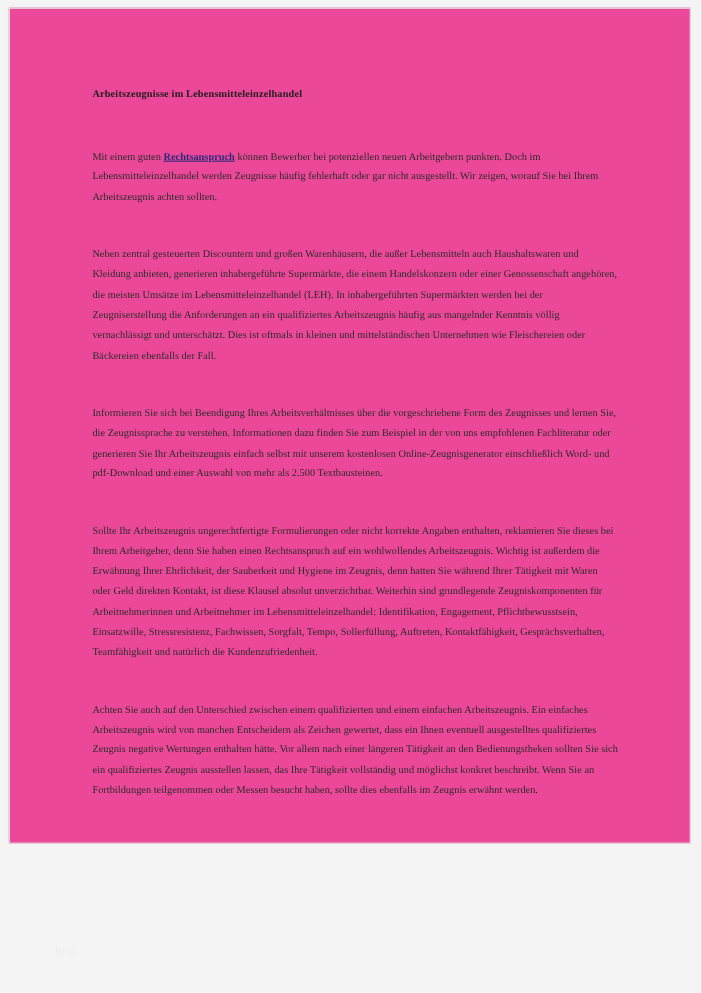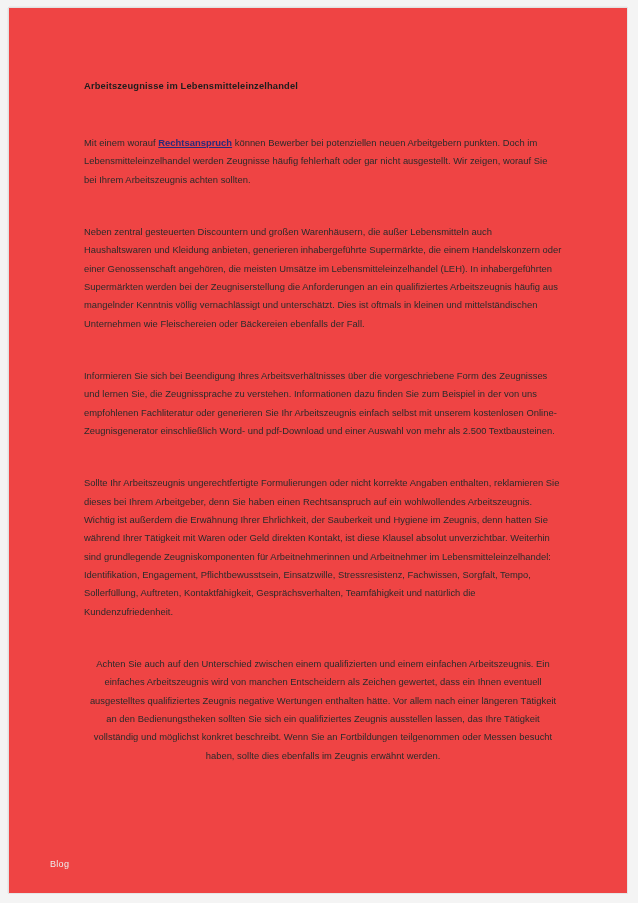--- a/index.html
+++ b/index.html
@@ -14,27 +14,28 @@
     font-family: "Liberation Sans", sans-serif;
     overflow: hidden;
   }
 
   
   .page-frame {
     position: absolute;
     left: 8px;
     top: 7px;
     width: 620px;
-    height: 887px;
+    height: 760px;
     box-sizing: border-box;
-    background: #ef4444;
+    background: #ec4899;
     border: 1px solid #e6e6e6;
     border-top-color: #e2e2e2;
     border-left-color: #e2e2e2;
     box-shadow: -2px 0 0 -1px #ececec, 0 -2px 0 -1px #ececec;
+    font-family: Liberation Serif, serif;
   }
 
   .doc-body {
     position: absolute;
     left: 75px;
     top: 72px;
     width: 478px;
   }
 
   .doc-title {
@@ -50,21 +51,20 @@
     font-size: 9.4px;
     color: #2b2b2b;
     line-height: 1.95;
     letter-spacing: 0.02px;
     margin: 0 0 34px 0;
     text-align: left;
   }
 
   .doc-para:last-of-type {
     margin-bottom: 0;
-    text-align: center;
   }
 
   .inline-link {
     color: #2a2a7a;
     font-weight: bold;
     text-decoration: underline;
   }
 
   .footer-note {
     position: absolute;
@@ -77,21 +77,21 @@
 </style>
 </head>
 <body>
 
 <div class="page-frame">
 
   <div class="doc-body">
 
     <h1 class="doc-title">Arbeitszeugnisse im Lebensmitteleinzelhandel</h1>
 
-    <p class="doc-para"><span>Mit einem worauf </span><a href="#" class="inline-link">Rechtsanspruch</a><span> können Bewerber bei potenziellen neuen Arbeitgebern punkten. Doch im Lebensmitteleinzelhandel werden Zeugnisse häufig fehlerhaft oder gar nicht ausgestellt. Wir zeigen, worauf Sie bei Ihrem Arbeitszeugnis achten sollten.</span></p>
+    <p class="doc-para"><span>Mit einem guten </span><a href="#" class="inline-link">Rechtsanspruch</a><span> können Bewerber bei potenziellen neuen Arbeitgebern punkten. Doch im Lebensmitteleinzelhandel werden Zeugnisse häufig fehlerhaft oder gar nicht ausgestellt. Wir zeigen, worauf Sie bei Ihrem Arbeitszeugnis achten sollten.</span></p>
 
     <p class="doc-para">Neben zentral gesteuerten  Discountern und großen Warenhäusern, die außer Lebensmitteln auch Haushaltswaren und Kleidung anbieten, generieren inhabergeführte Supermärkte, die einem Handelskonzern oder einer Genossenschaft angehören, die meisten Umsätze im Lebensmitteleinzelhandel (LEH). In inhabergeführten Supermärkten werden bei der Zeugniserstellung die Anforderungen an ein qualifiziertes Arbeitszeugnis häufig aus mangelnder Kenntnis völlig vernachlässigt und unterschätzt. Dies ist oftmals in kleinen und mittelständischen Unternehmen wie Fleischereien oder Bäckereien ebenfalls der Fall.</p>
 
     <p class="doc-para">Informieren Sie sich bei Beendigung Ihres Arbeitsverhältnisses über die vorgeschriebene Form des Zeugnisses und lernen Sie, die Zeugnissprache zu verstehen. Informationen dazu finden Sie zum Beispiel in der von uns empfohlenen Fachliteratur oder generieren Sie Ihr Arbeitszeugnis einfach selbst mit unserem kostenlosen Online-Zeugnisgenerator einschließlich Word- und pdf-Download und einer Auswahl von mehr als 2.500 Textbausteinen.</p>
 
     <p class="doc-para">Sollte Ihr Arbeitszeugnis ungerechtfertigte Formulierungen oder nicht korrekte Angaben enthalten, reklamieren Sie dieses bei Ihrem Arbeitgeber, denn Sie haben einen Rechtsanspruch auf ein wohlwollendes Arbeitszeugnis. Wichtig ist außerdem die Erwähnung Ihrer Ehrlichkeit, der Sauberkeit und Hygiene im Zeugnis, denn hatten Sie während Ihrer Tätigkeit mit Waren oder Geld direkten Kontakt, ist diese Klausel absolut unverzichtbar. Weiterhin sind grundlegende Zeugniskomponenten für Arbeitnehmerinnen und Arbeitnehmer im Lebensmitteleinzelhandel: Identifikation, Engagement, Pflichtbewusstsein, Einsatzwille, Stressresistenz, Fachwissen, Sorgfalt, Tempo, Sollerfüllung, Auftreten, Kontaktfähigkeit, Gesprächsverhalten, Teamfähigkeit und natürlich die Kundenzufriedenheit.</p>
 
     <p class="doc-para">Achten Sie auch auf den Unterschied zwischen einem qualifizierten und einem einfachen Arbeitszeugnis. Ein einfaches Arbeitszeugnis wird von manchen Entscheidern als Zeichen gewertet, dass ein Ihnen eventuell ausgestelltes qualifiziertes Zeugnis negative Wertungen enthalten hätte. Vor allem nach einer längeren Tätigkeit an den Bedienungstheken sollten Sie sich ein qualifiziertes Zeugnis ausstellen lassen, das Ihre Tätigkeit vollständig und möglichst konkret beschreibt. Wenn Sie an Fortbildungen teilgenommen oder Messen besucht haben, sollte dies ebenfalls im Zeugnis erwähnt werden.</p>
 
   </div>

